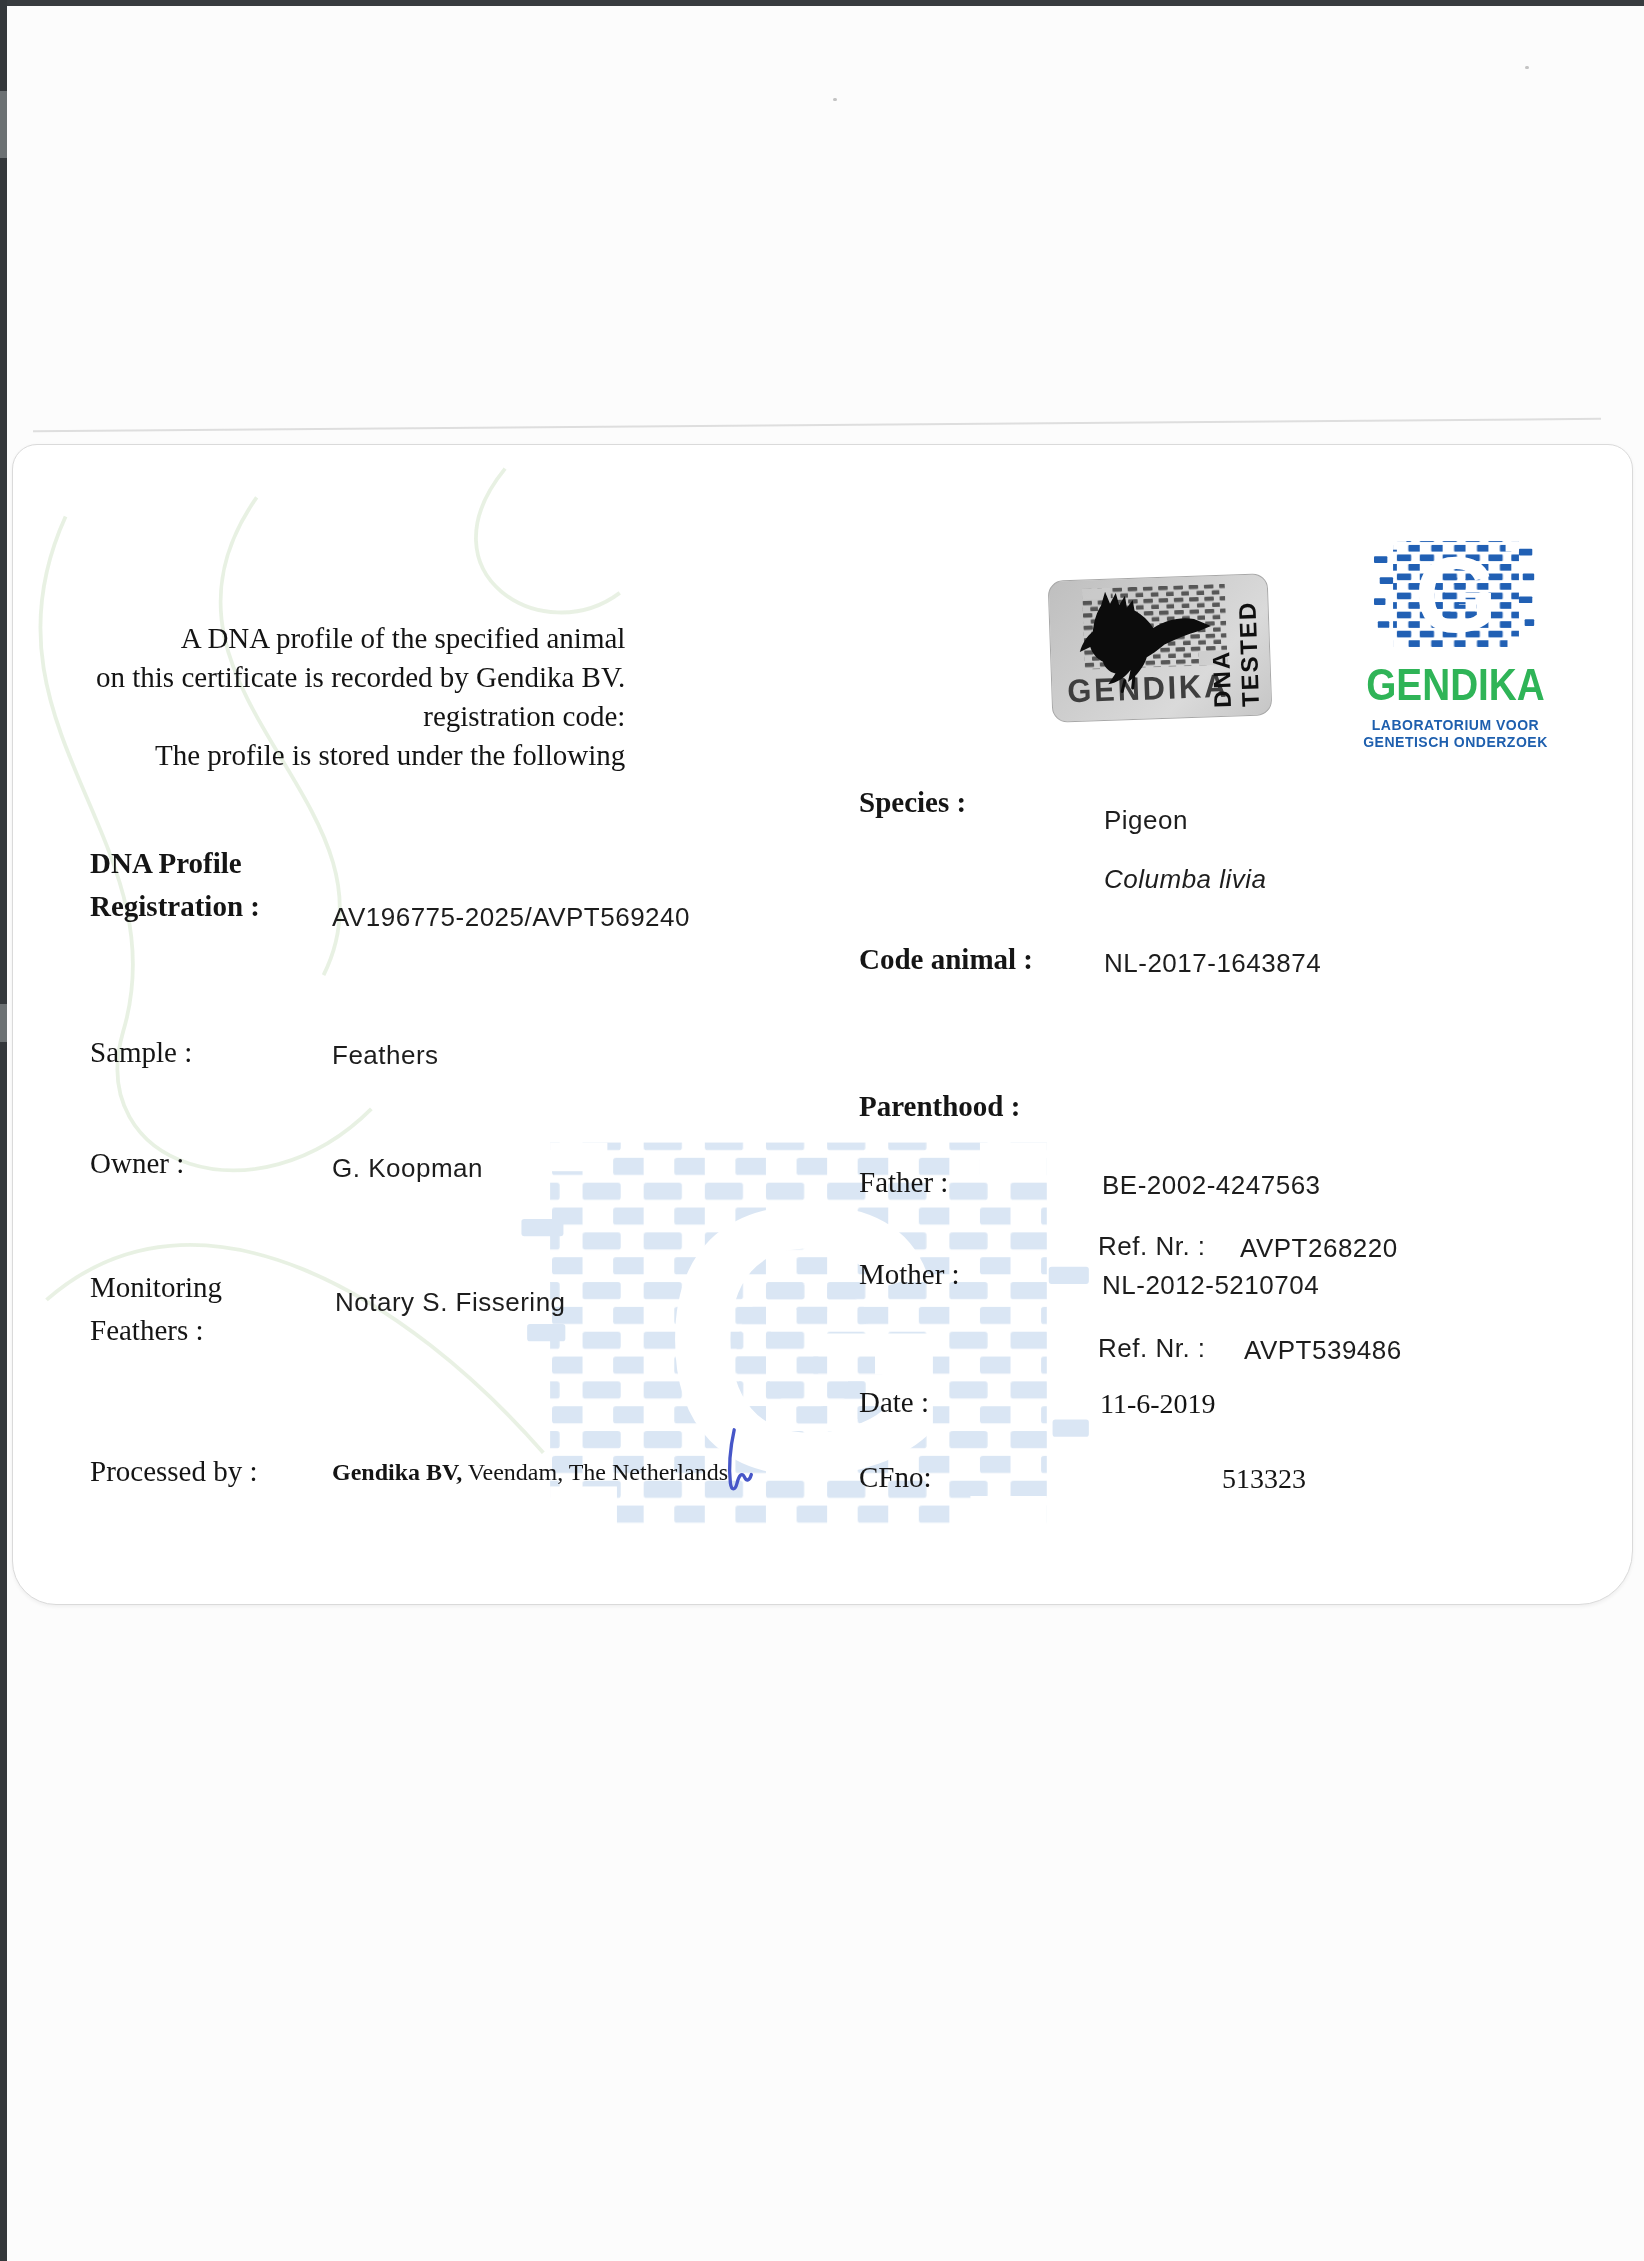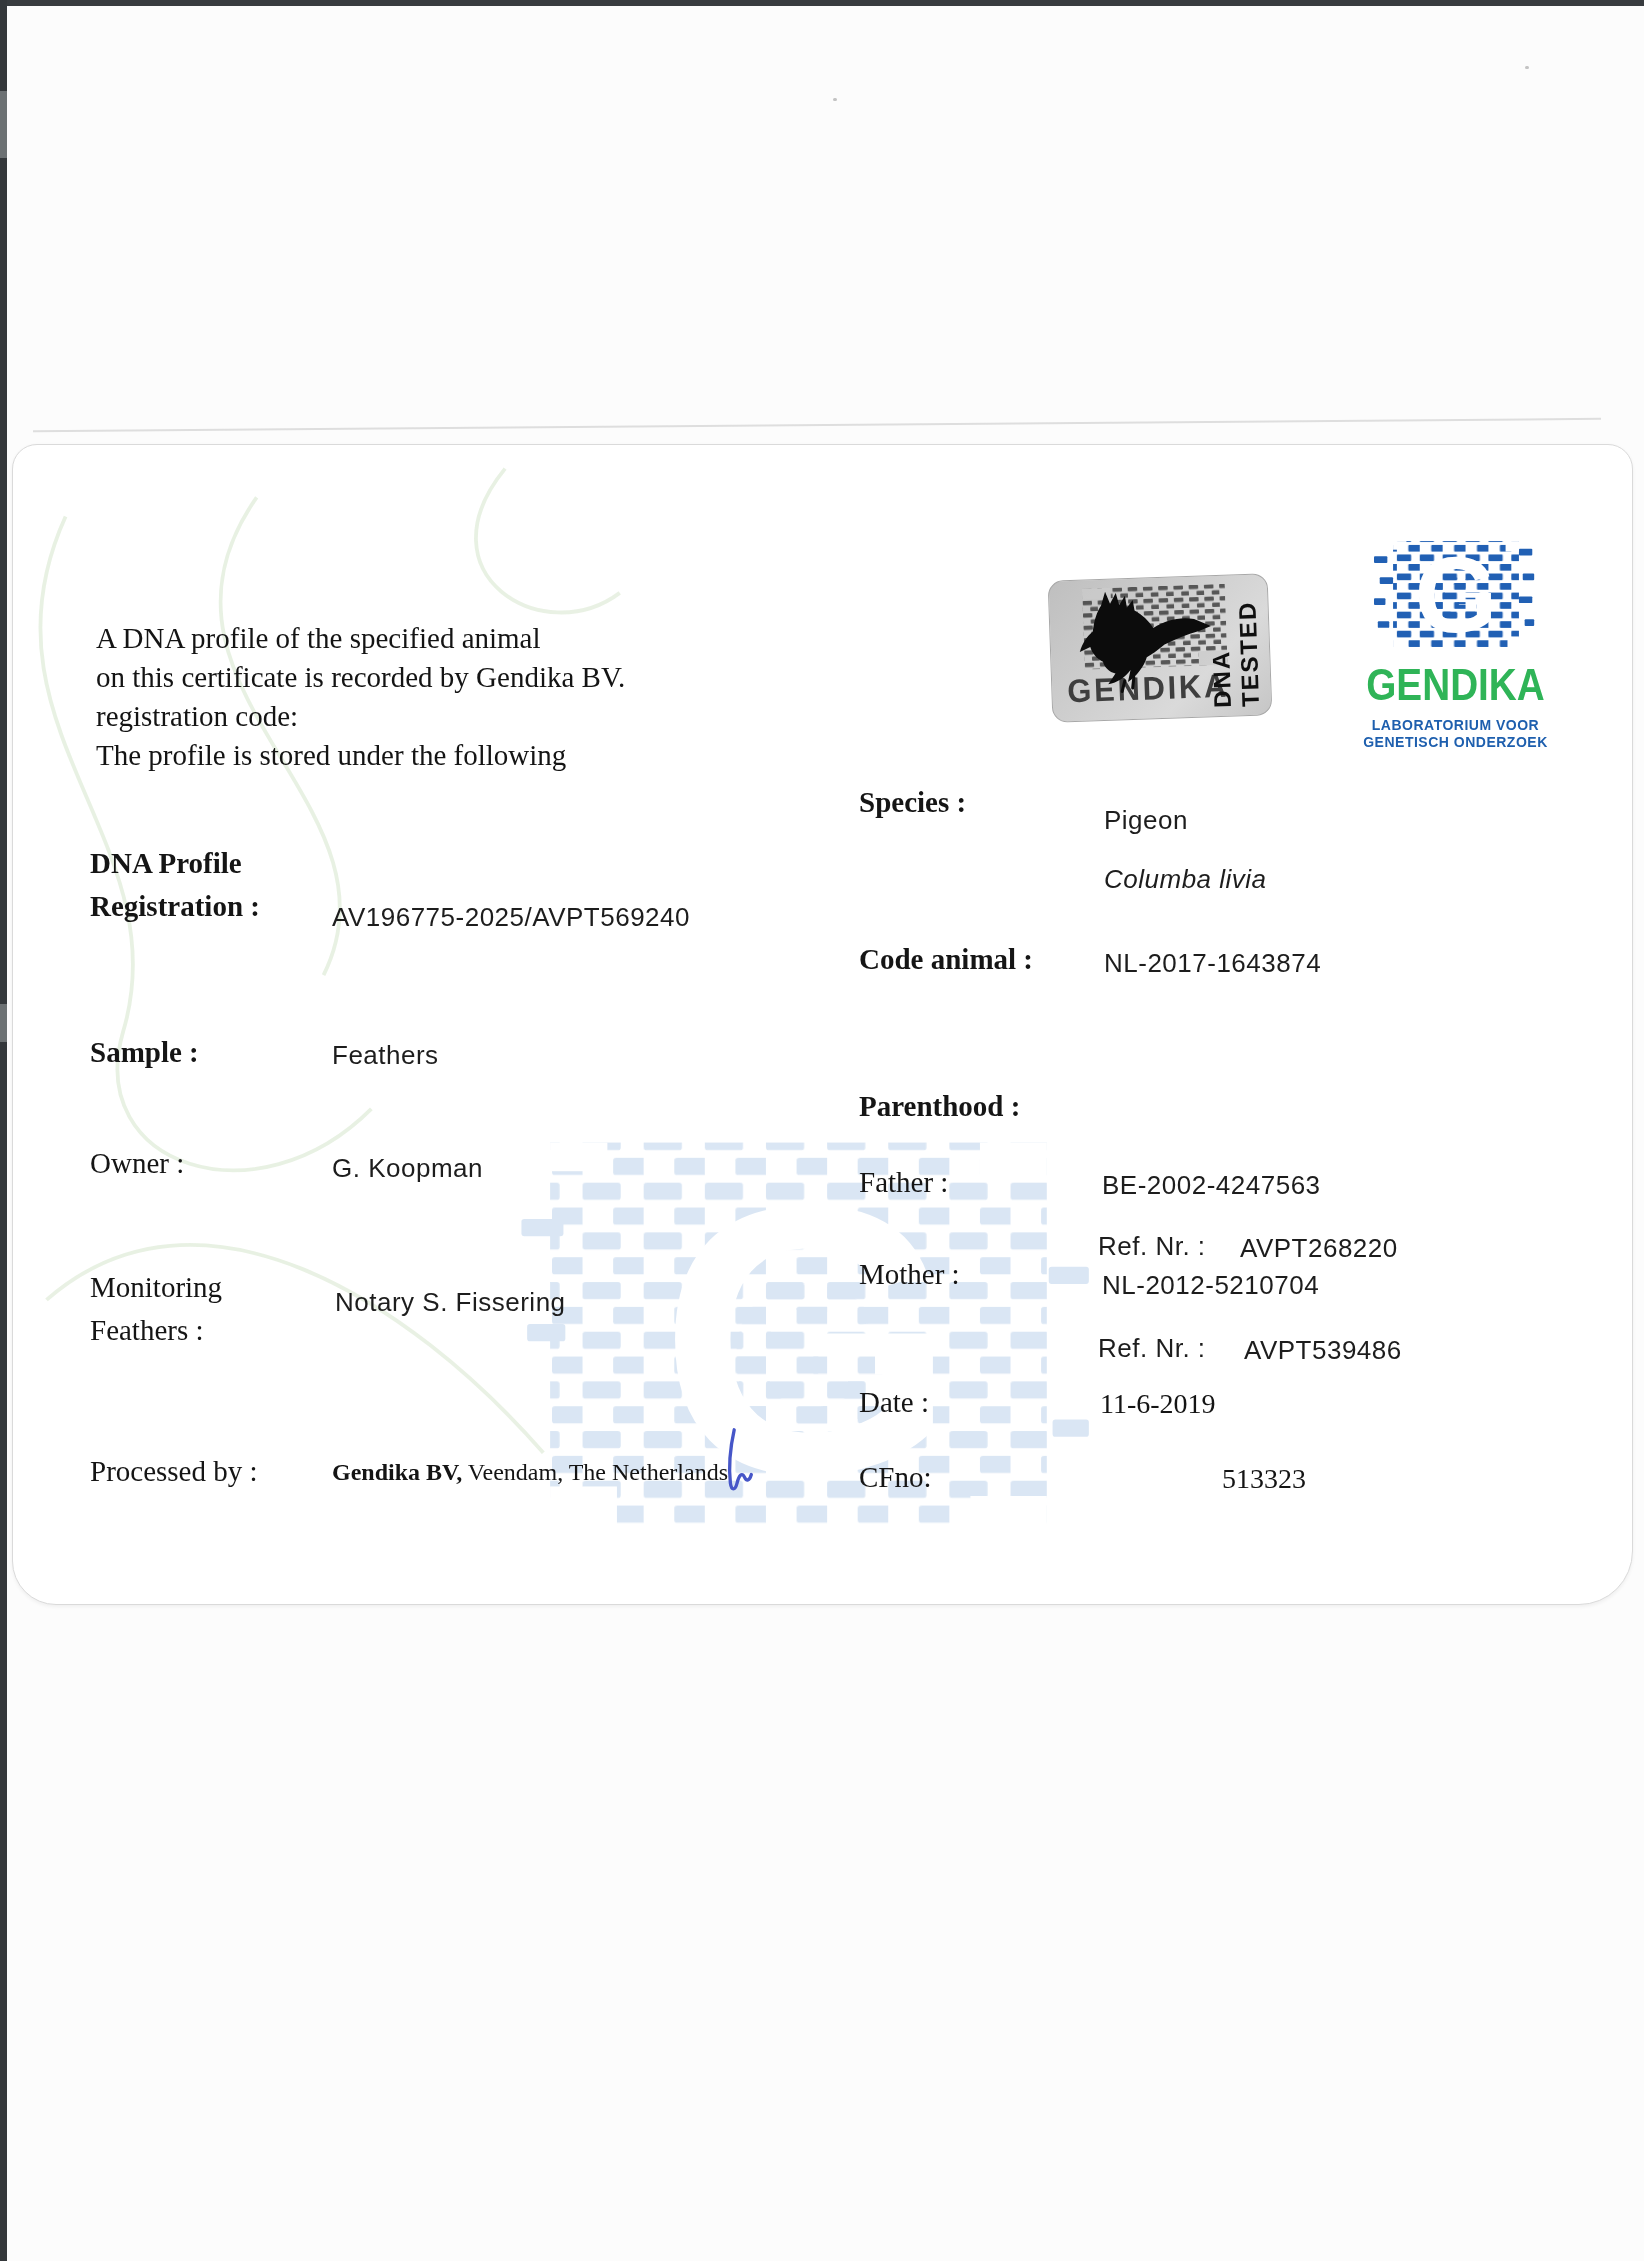--- a/index.html
+++ b/index.html
@@ -23,21 +23,21 @@
     background:#dedede;transform:rotate(-0.45deg);
   }
   .speck{position:absolute;width:3.8px;height:2.9px;background:#c3c3c3;border-radius:1.9px;}
 
   
   .title{
     position:absolute;left:91px;top:526px;
     font-family:"Liberation Sans",sans-serif;font-weight:700;
     font-size:59px;letter-spacing:-1px;color:#0d0d0d;
   }
-  .intro{position:absolute;left:96px;top:619px;font-size:29px;line-height:39px;color:#141414;}
+  .intro{position:absolute;left:96px;top:619px;font-size:29px;line-height:39px;color:#141414;text-align:right;}
   .lbl{position:absolute;font-family:"Liberation Serif",serif;font-size:29px;color:#151515;white-space:nowrap;}
   .lbl.b{font-weight:bold;}
   .hand{
     position:absolute;font-family:Liberation Sans, sans-serif;font-size:26px;
     color:#1d1d1d;letter-spacing:0.5px;white-space:nowrap;
   }
   .hand.it{font-style:italic;}
   .serifval{position:absolute;font-family:"Liberation Serif",serif;font-size:28px;color:#141414;white-space:nowrap;}
 
   
@@ -175,21 +175,21 @@
     <div class="logo-sub">
       <div>LABORATORIUM VOOR</div>
       <div>GENETISCH ONDERZOEK</div>
     </div>
   </div>
 
   <div class="lbl b" style="left:90px;top:847px;">DNA Profile</div>
   <div class="lbl b" style="left:90px;top:890px;">Registration :</div>
   <div class="hand" style="left:332px;top:902px;">AV196775-2025/AVPT569240</div>
 
-  <div class="lbl" style="left:90px;top:1036px;font-weight:bold;">Sample :</div>
+  <div class="lbl" style="left:90px;top:1036px;">Sample :</div>
   <div class="hand" style="left:332px;top:1040px;">Feathers</div>
 
   <div class="lbl" style="left:90px;top:1147px;">Owner :</div>
   <div class="hand" style="left:332px;top:1153px;">G. Koopman</div>
 
   <div class="lbl" style="left:90px;top:1271px;">Monitoring</div>
   <div class="lbl" style="left:90px;top:1314px;">Feathers :</div>
   <div class="hand" style="left:335px;top:1287px;">Notary S. Fissering</div>
 
   <div class="lbl" style="left:90px;top:1455px;">Processed by :</div>

